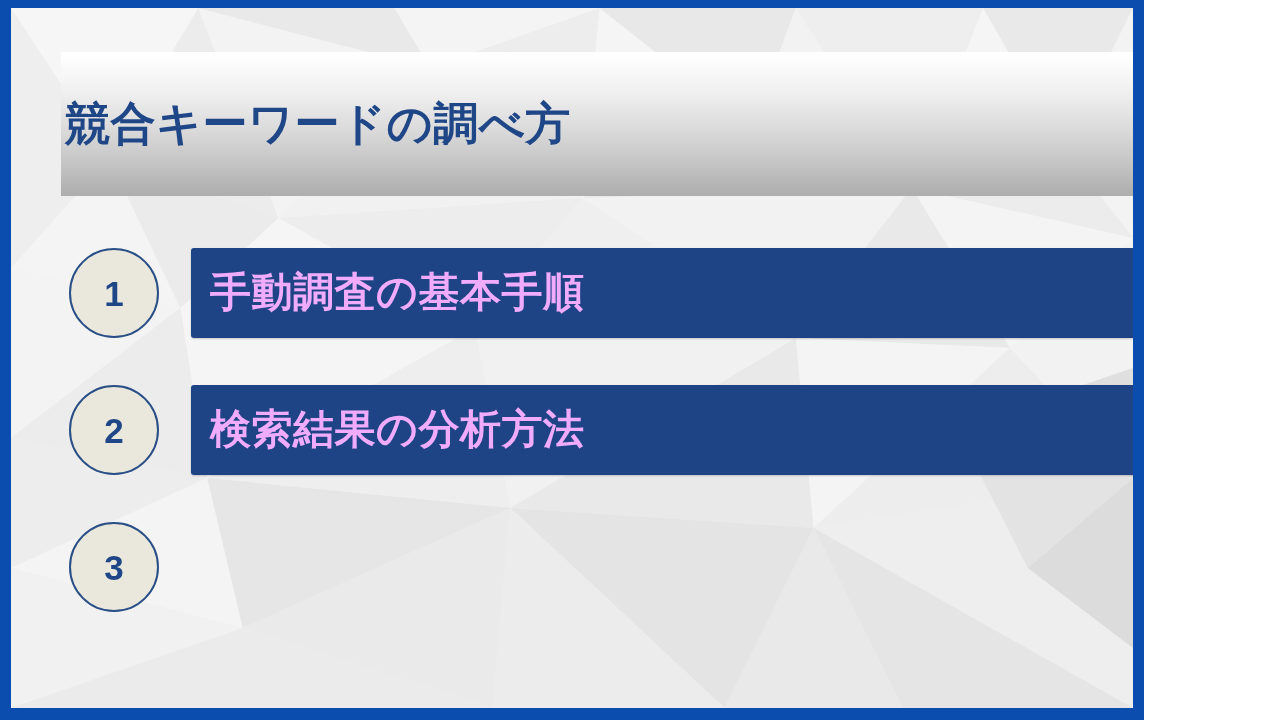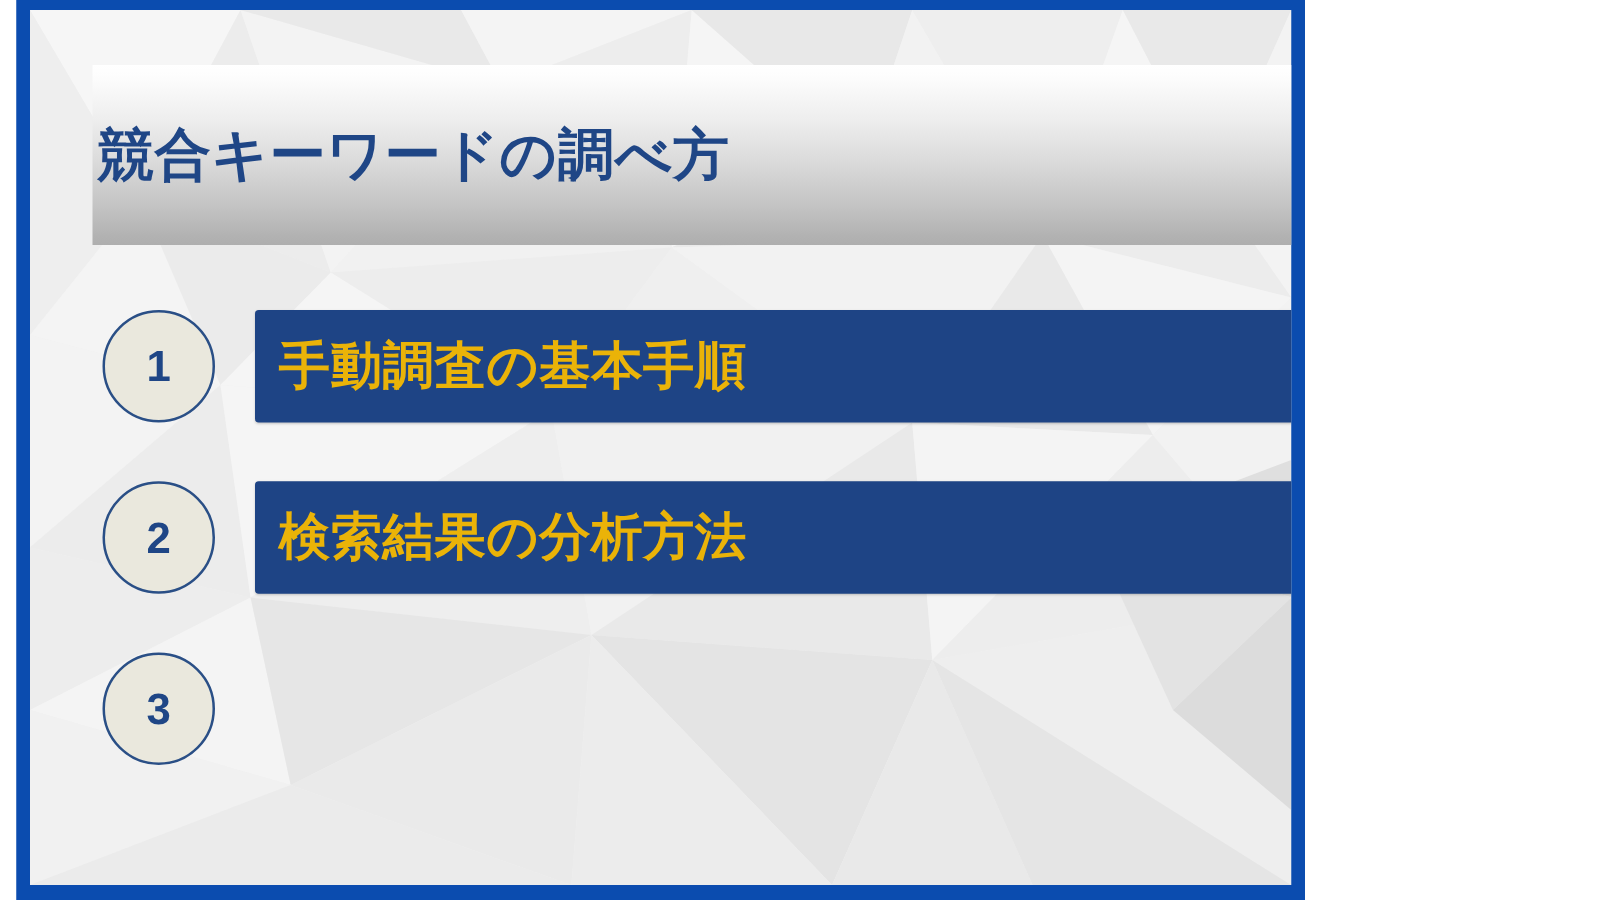--- a/index.html
+++ b/index.html
@@ -11,26 +11,25 @@
   body {
     width: 1280px;
     height: 720px;
     overflow: hidden;
     font-family: "Liberation Sans", "DejaVu Sans", sans-serif;
   }
 
   
   .slide {
     position: relative;
-    width: 1031px;
+    width: 1144px;
     height: 720px;
     box-sizing: border-box;
     background: #0b4caf;          
     overflow: hidden;
-    margin-left: 13px;
   }
   .slide-inner {
     position: absolute;
     left: 11px;
     top: 8px;
     right: 11px;
     bottom: 12px;
     background: #f0f0f0;
     overflow: hidden;
   }
@@ -117,21 +116,21 @@
     height: 90px;
     background: #1e4485;
     border-radius: 3px;
     display: flex;
     align-items: center;
     box-sizing: border-box;
     padding-left: 19px;
     box-shadow: 0 1px 2px rgba(0,0,0,0.18);
   }
   .bar-text {
-    color: #eab308;
+    color: #f0abfc;
     font-size: 41px;
     font-weight: bold;
     line-height: 1.1;
     letter-spacing: 0.5px;
     white-space: nowrap;
   }
 </style>
 </head>
 <body>
 

